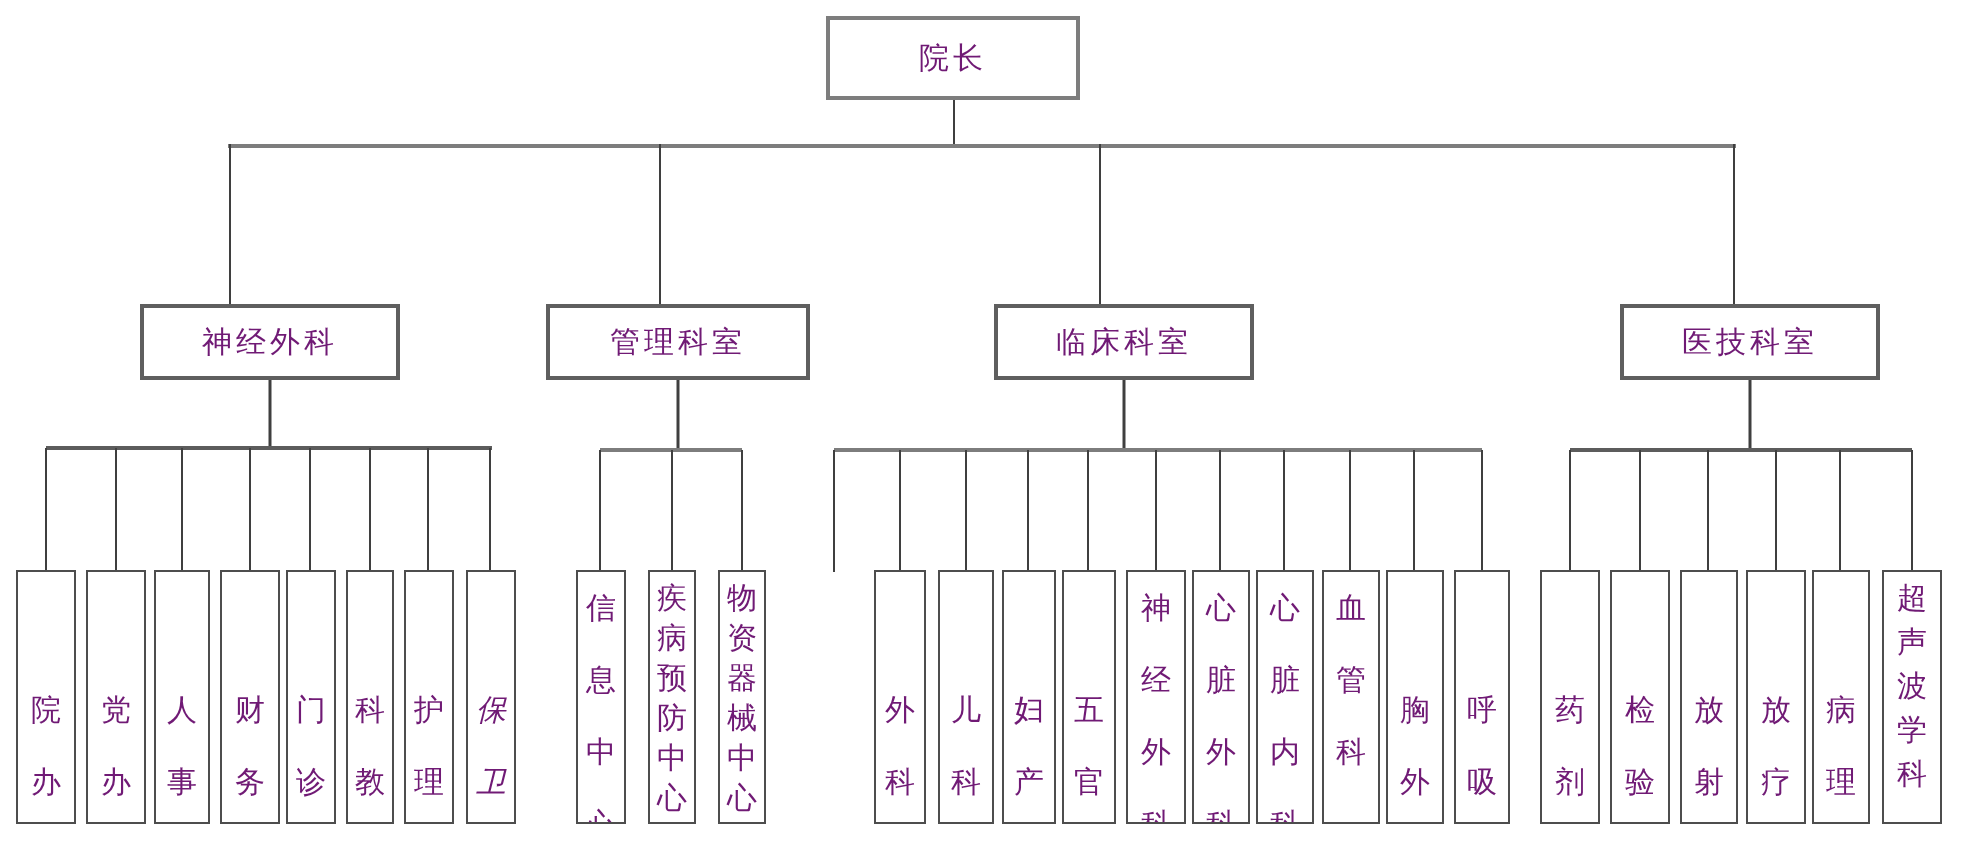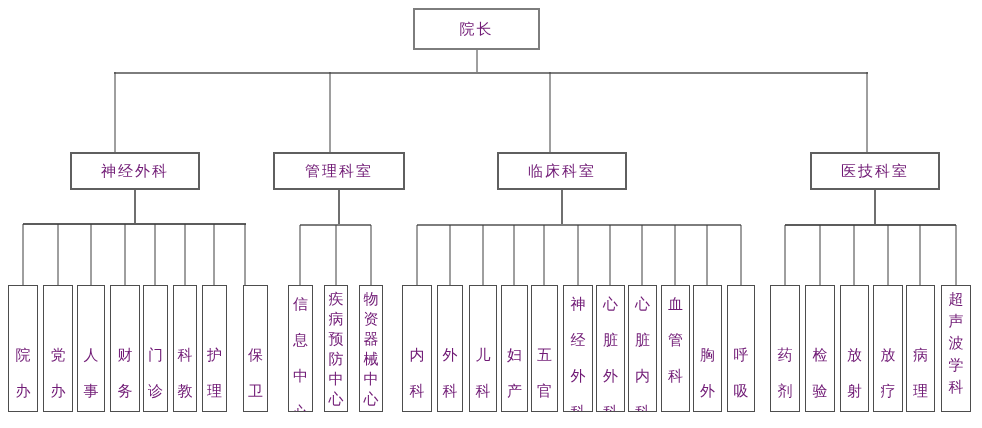--- a/index.html
+++ b/index.html
@@ -137,37 +137,34 @@
     </div>
   <div class="box leaf" style="left:143px;width:25px;">
       <div class="vt v2">门诊</div>
     </div>
   <div class="box leaf" style="left:173px;width:24px;">
       <div class="vt v2">科教</div>
     </div>
   <div class="box leaf" style="left:202px;width:25px;">
       <div class="vt v2">护理</div>
     </div>
-  <div class="box leaf" style="left:243px;width:25px;">
+  <div class="box leaf" style="left:233px;width:25px;font-style:italic;">
       <div class="vt v2">保卫</div>
     </div>
 
   <div class="box leaf" style="left:288px;width:25px;">
       <div class="vt vtop">信息中心</div>
     </div>
   <div class="box leaf" style="left:324px;width:24px;">
       <div class="vt v6">疾病预防中心</div>
     </div>
   <div class="box leaf" style="left:359px;width:24px;">
       <div class="vt v6">物资器械中心</div>
     </div>
 
-  <div class="box leaf" style="left:402px;width:30px;">
-      <div class="vt v2">内科</div>
-    </div>
   <div class="box leaf" style="left:437px;width:26px;">
       <div class="vt v2">外科</div>
     </div>
   <div class="box leaf" style="left:469px;width:28px;">
       <div class="vt v2">儿科</div>
     </div>
   <div class="box leaf" style="left:501px;width:27px;">
       <div class="vt v2">妇产</div>
     </div>
   <div class="box leaf" style="left:531px;width:27px;">

